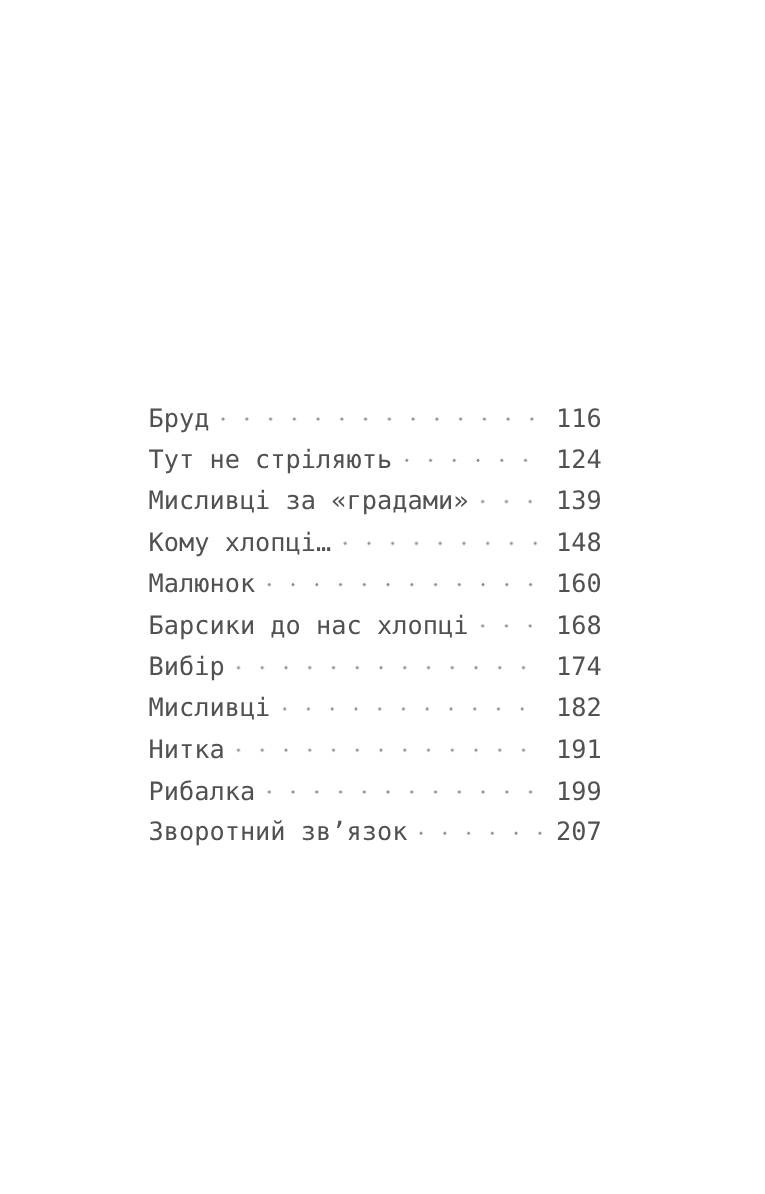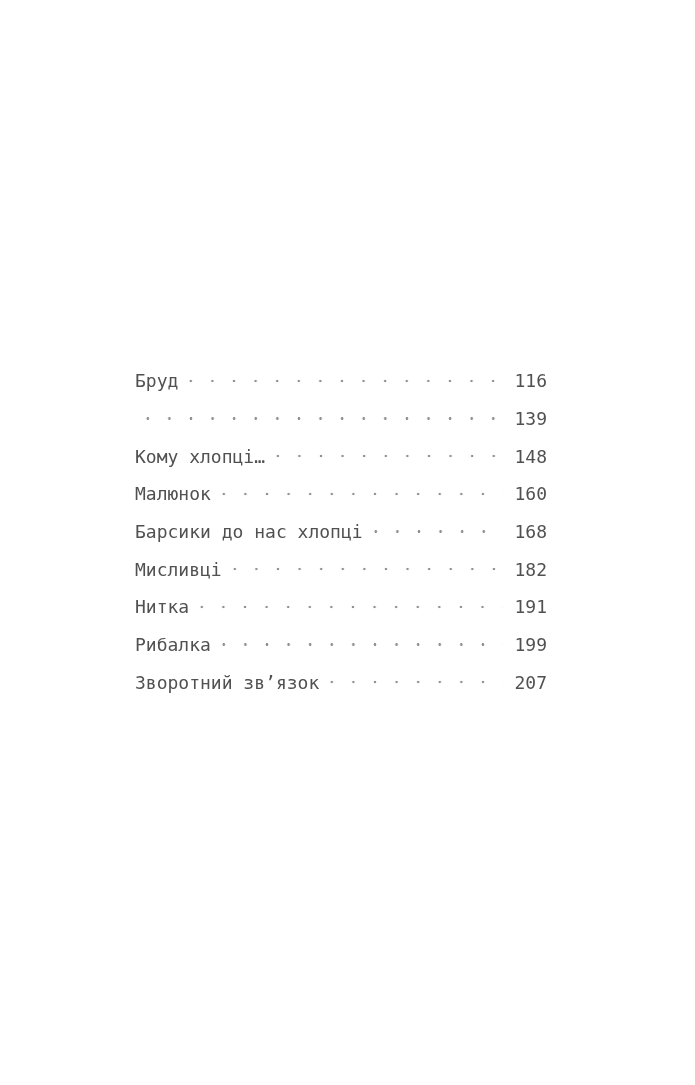--- a/index.html
+++ b/index.html
@@ -18,21 +18,21 @@
   .toc-list {
     position: absolute;
     left: 135px;
     top: 362px;
     width: 412px;
   }
   .toc-row {
     display: flex;
     align-items: center;
     height: 37.66px;
-    font-size: 18px;
+    font-size: 23px;
     color: var(--text-color, #515151);
   }
   .title {
     white-space: pre;
     flex: none;
   }
   .leader {
     flex: 1 1 auto;
     align-self: stretch;
     margin: 0 12px 0 2px;
@@ -52,23 +52,29 @@
 <body style="background: rgb(255, 255, 255);">
 
 <div class="page">
   <div class="toc-list">
   <div class="toc-row">
     <span class="title">Бруд</span>
     <span class="leader"></span>
     <span class="num">116</span>
   </div>
 
+  <div class="toc-row">
+    <span class="title">Тут не стріляють</span>
+    <span class="leader"></span>
+    <span class="num">124</span>
+  </div>
 
 
   <div class="toc-row">
+    <span class="title">Мисливці за «градами»</span>
     <span class="leader"></span>
     <span class="num">139</span>
   </div>
 
   <div class="toc-row">
     <span class="title">Кому хлопці…</span>
     <span class="leader"></span>
     <span class="num">148</span>
   </div>
 
@@ -77,20 +83,25 @@
     <span class="leader"></span>
     <span class="num">160</span>
   </div>
 
   <div class="toc-row">
     <span class="title">Барсики до нас хлопці</span>
     <span class="leader"></span>
     <span class="num">168</span>
   </div>
 
+  <div class="toc-row">
+    <span class="title">Вибір</span>
+    <span class="leader"></span>
+    <span class="num">174</span>
+  </div>
 
   <div class="toc-row">
     <span class="title">Мисливці</span>
     <span class="leader"></span>
     <span class="num">182</span>
   </div>
 
   <div class="toc-row">
     <span class="title">Нитка</span>
     <span class="leader"></span>

